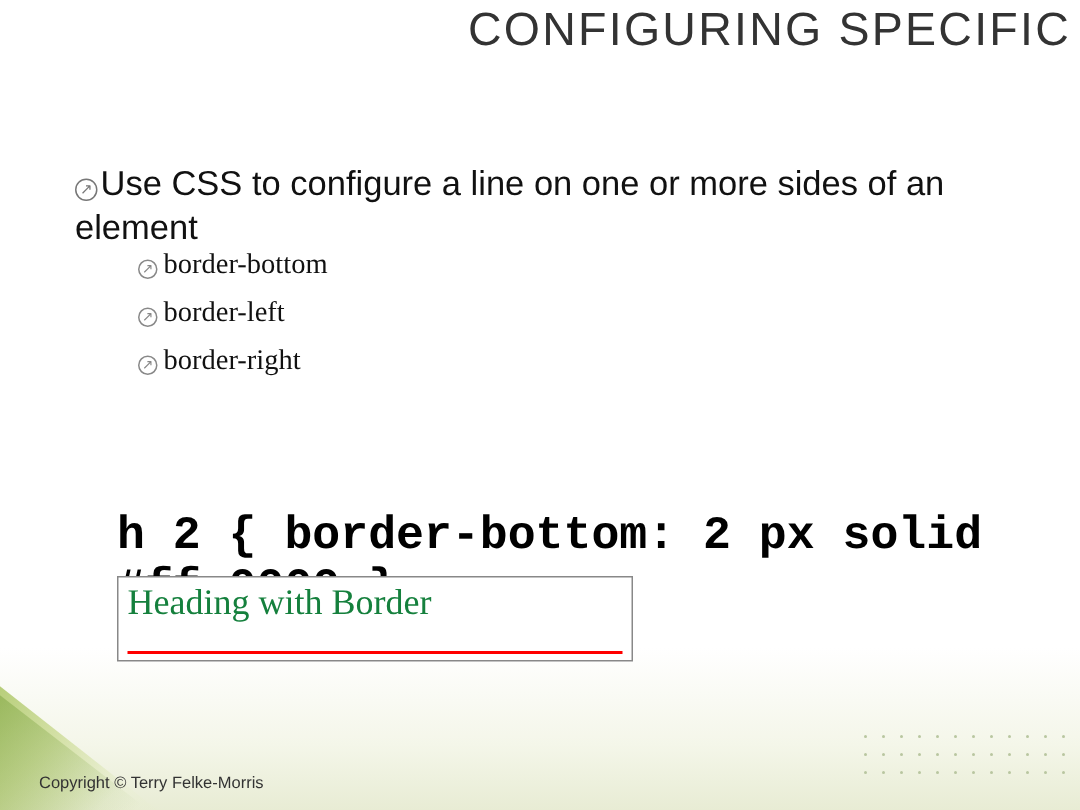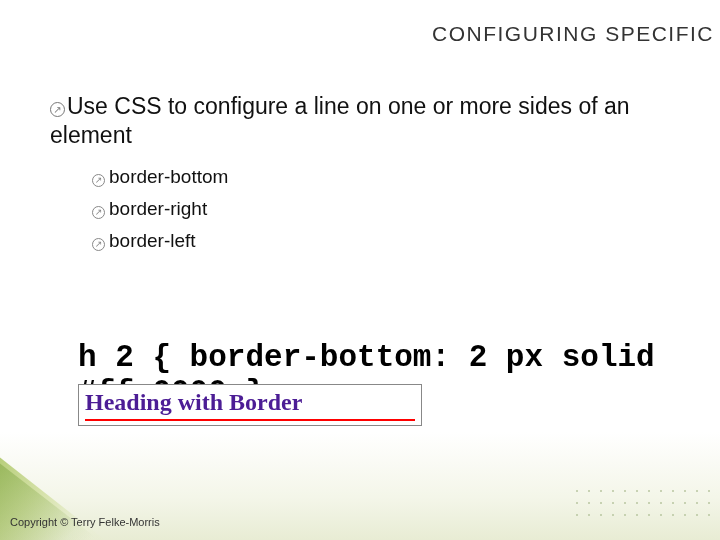--- a/index.html
+++ b/index.html
@@ -41,32 +41,32 @@
     grid-template-columns: repeat(12, 6px);
     grid-auto-rows: 6px;
     gap: 6px;
   }
   .dots span {
     width: 2px; height: 2px; background: #b9c6a0; border-radius: 50%;
     justify-self: center; align-self: center;
   }
   .title {
     position: absolute;
-    top: 22px;
+    top: 2px;
     right: 6px;
     text-align: left;
-    font-size: 21px;
+    font-size: 31px;
     letter-spacing: 1.5px;
     color: #333;
     font-weight: 400;
     line-height: 1.15;
   }
   .main-bullet {
     position: absolute;
-    top: 92px;
+    top: 108px;
     left: 50px;
     right: 20px;
     font-size: 23px;
     color: #111;
     line-height: 1.25;
   }
   .bul-icon {
     display: inline-block;
     width: 15px; height: 15px;
     border: 1px solid #777;
@@ -77,20 +77,21 @@
     color: #777;
     vertical-align: 1px;
     margin-right: 2px;
   }
   .sub-list {
     position: absolute;
     top: 166px;
     left: 92px;
     font-size: 19px;
     color: #111;
+    font-family: Liberation Serif, serif;
   }
   .sub-list .item {
     margin-bottom: 10px;
   }
   .sub-bul {
     display: inline-block;
     width: 13px; height: 13px;
     border: 1px solid #888;
     border-radius: 50%;
     font-size: 9px;
@@ -113,30 +114,30 @@
     position: absolute;
     top: 384px;
     left: 78px;
     width: 344px;
     background: #fff;
     border: 1px solid #888;
     padding: 4px 6px 2px 6px;
   }
   .example-heading {
     font-family: "Times New Roman", Times, serif;
-    font-weight: bold;
+    font-weight: normal;
     font-size: 24px;
-    color: #4c1d95;
+    color: #15803d;
     border-bottom: 2px solid #ff0000;
-    padding-bottom: 3px;
+    padding-bottom: 18px;
     margin-bottom: 2px;
   }
   .copyright {
     position: absolute;
-    left: 10px;
+    left: 26px;
     bottom: 12px;
     font-size: 11px;
     color: #333;
   }
 </style>
 </head>
 <body>
 
 <div class="slide">
 
@@ -146,25 +147,25 @@
 
   <div class="main-bullet">
     <span class="bul-icon">↗</span><span>Use CSS to configure a line on one or more sides of an element</span>
   </div>
 
   <div class="sub-list">
     <div class="item">
       <span class="sub-bul">↗</span><span>border-bottom</span>
     </div>
     <div class="item">
+      <span class="sub-bul">↗</span><span>border-left</span>
+    </div>
+    <div class="item">
       <span class="sub-bul">↗</span><span>border-right</span>
     </div>
-    <div class="item">
-      <span class="sub-bul">↗</span><span>border-left</span>
-    </div>
   </div>
 
   <div class="code-line">h 2 { border-bottom: 2 px solid #ff 0000 }</div>
 
   <div class="example-box">
     <div class="example-heading">Heading with Border</div>
   </div>
 
   <div class="corner-accent"></div>
   <div class="corner-accent2"></div>

